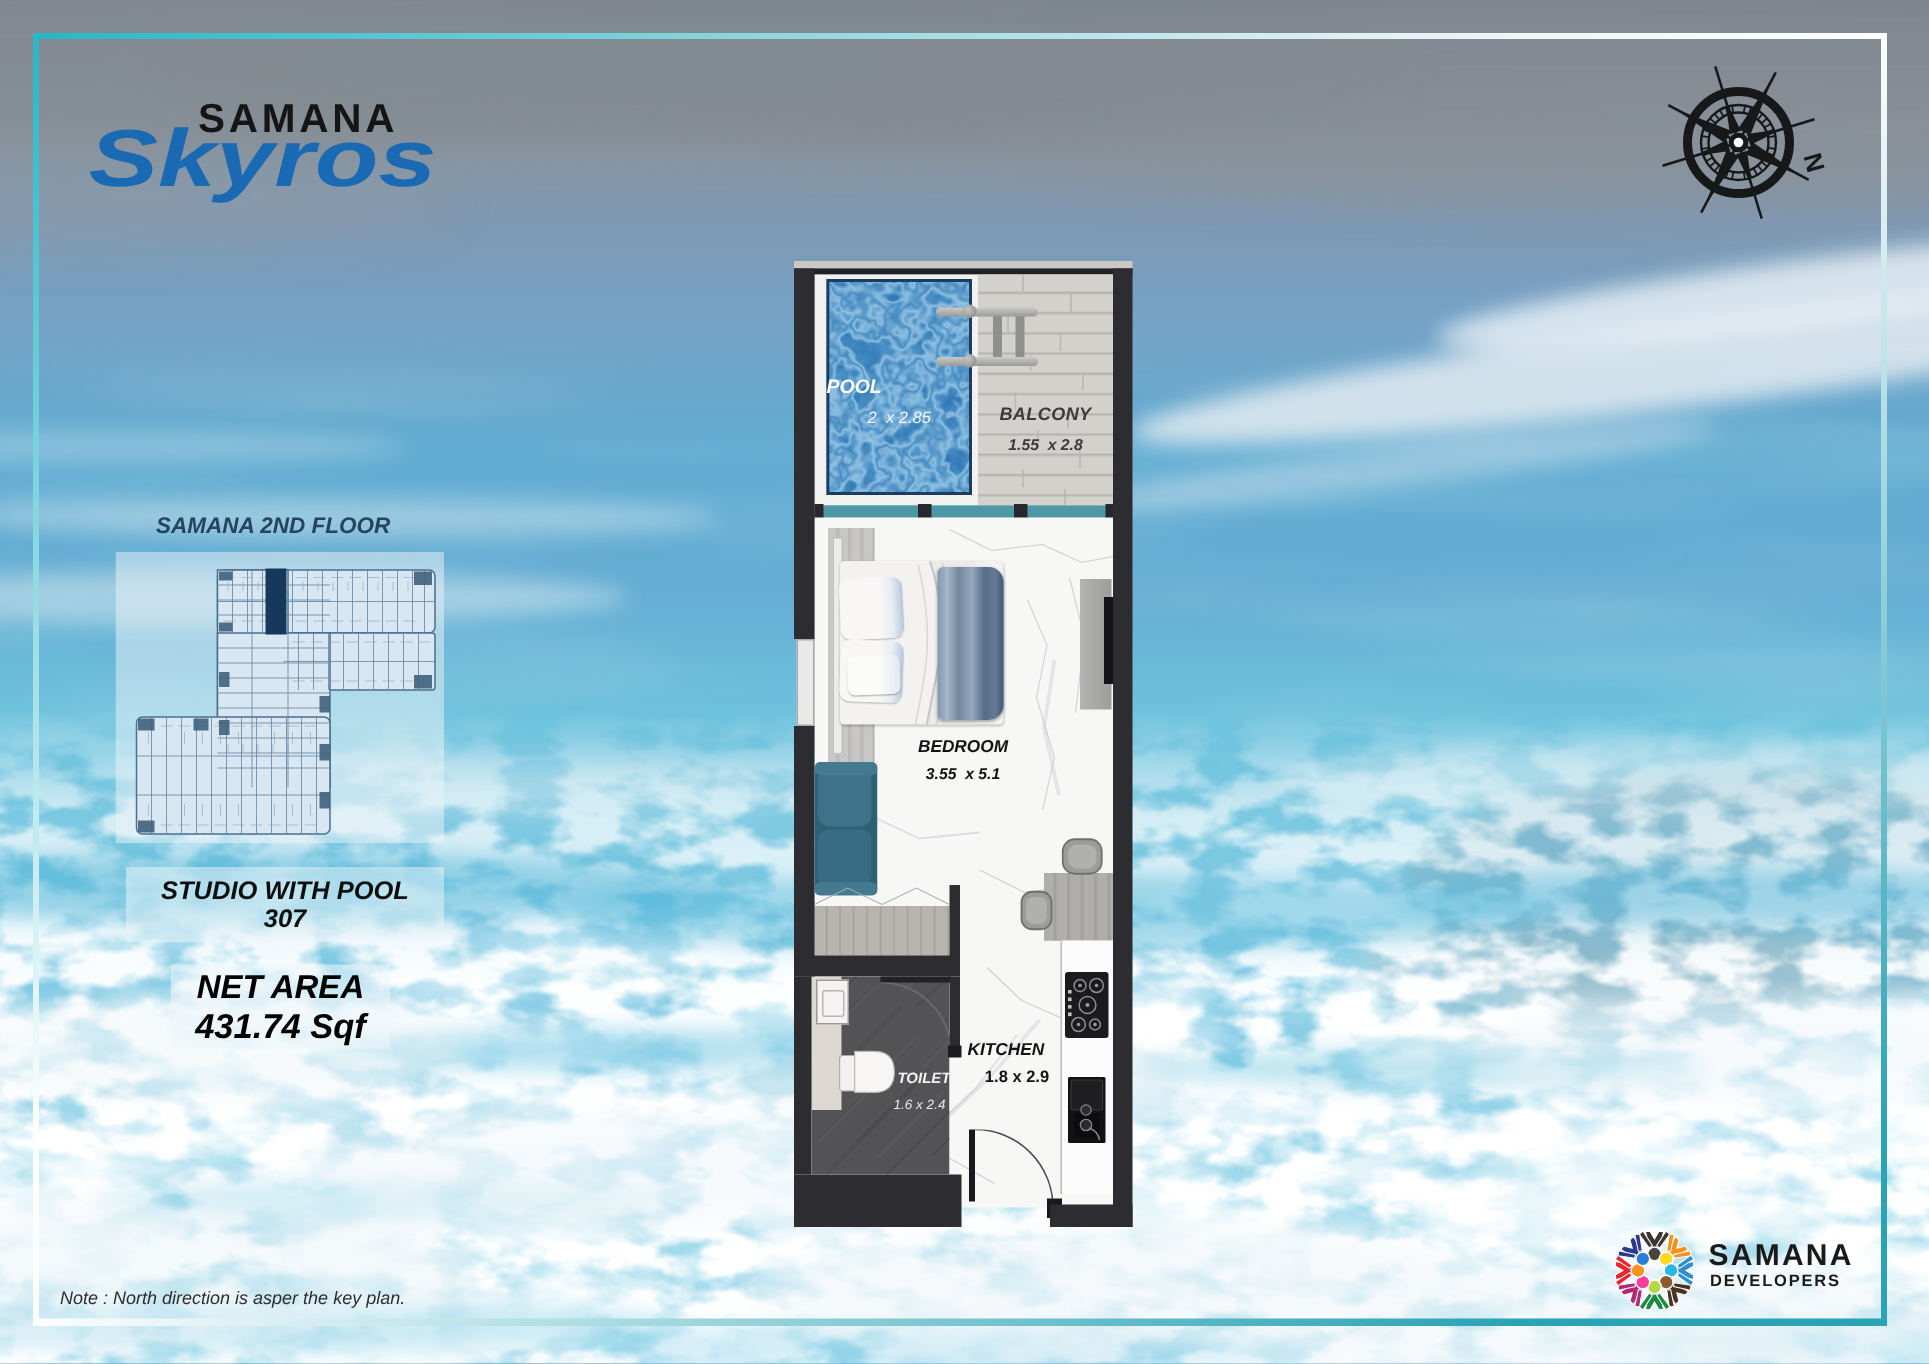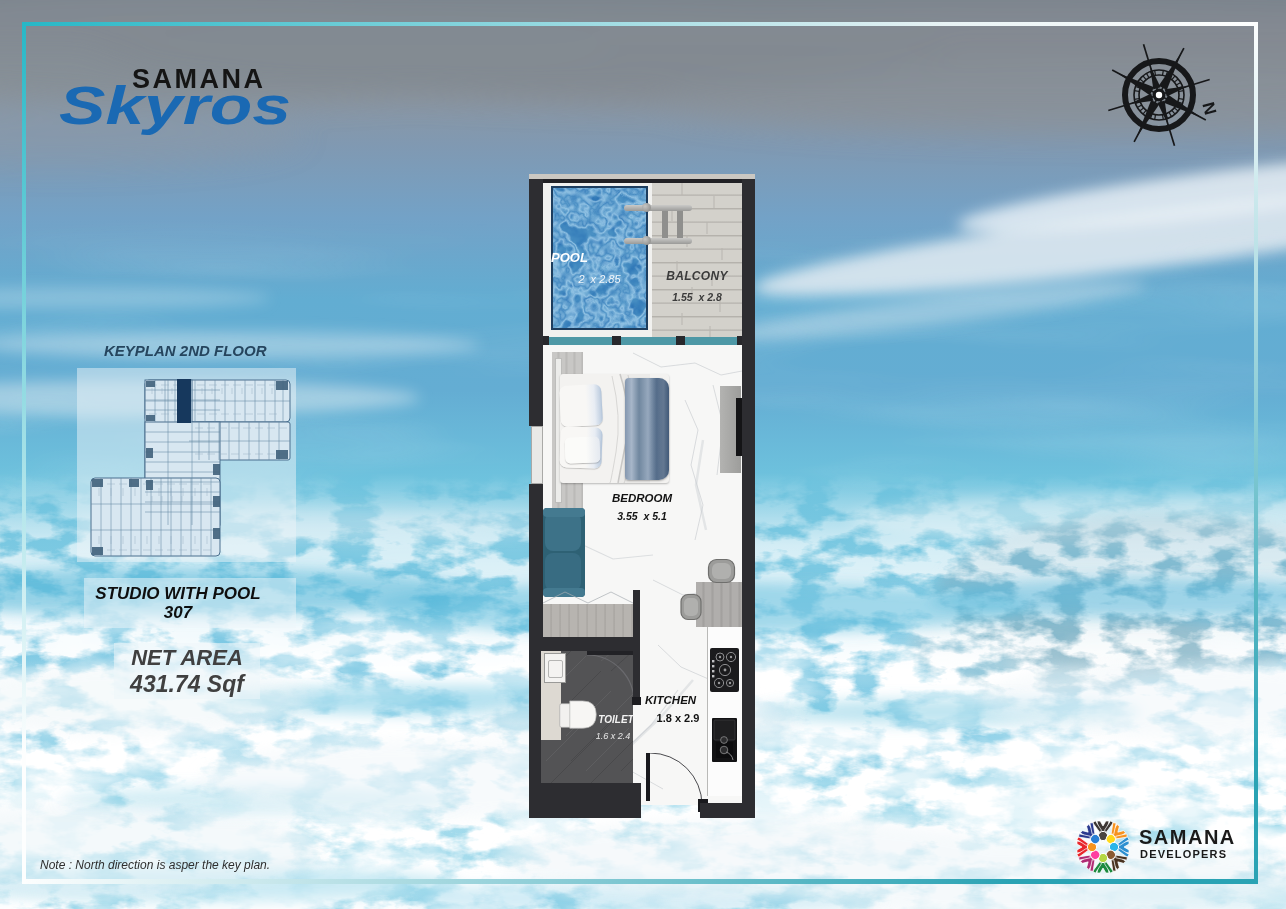--- a/index.html
+++ b/index.html
@@ -196,21 +196,21 @@
         <path d="M-31,0 L-7,3.8 L-7,-3.8 Z"></path>
           <path d="M31,0 L7,3.8 L7,-3.8 Z"></path>
       </g>
     </g>
     <circle r="6.5" fill="#17181a" stroke="none"></circle>
     <circle r="3.2" fill="#fff" stroke="none"></circle>
   </g>
   <text x="106" y="77" font-size="17" font-weight="bold" fill="#17181a" transform="rotate(75 110 70)" font-family="Liberation Sans,sans-serif">N</text>
 </svg>
 
-<div class="abs" style="left:104px;top:342px;width:220px;font-size:15px;font-weight:bold;font-style:italic;color:#25455e;">KEYPLAN 2ND FLOOR</div>
+<div class="abs" style="left:104px;top:342px;width:220px;font-size:15px;font-weight:bold;font-style:italic;color:#25455e;">SAMANA 2ND FLOOR</div>
 
 <div class="abs" style="left:77px;top:368px;width:219px;height:194px;background:rgba(235,244,248,0.5);"></div>
 
 <svg class="abs" style="left:77px;top:368px;" width="219" height="194" viewBox="0 0 219 194">
   <g stroke="#4a6f8e" stroke-width="1" fill="#d8e7f1">
     <rect x="68" y="12" width="145" height="42" rx="4"></rect>
     <rect x="112" y="54" width="101" height="38" rx="2"></rect>
     <rect x="68" y="12" width="47" height="145"></rect>
     <rect x="68" y="54" width="75" height="103"></rect>
     <rect x="14" y="110" width="129" height="78" rx="4"></rect>
@@ -248,27 +248,27 @@
     <rect x="15" y="111" width="11" height="8"></rect>
       <rect x="52" y="111" width="10" height="8"></rect>
     <rect x="15" y="179" width="11" height="8"></rect>
       <rect x="136" y="160" width="7" height="11"></rect>
   </g>
 
   <rect x="100" y="11" width="14" height="44" fill="#16385d"></rect>
 </svg>
 
 <div class="abs" style="left:84px;top:578px;width:212px;height:50px;background:rgba(237,245,249,0.5);"></div>
-<div class="abs" style="left:72px;top:585px;width:212px;text-align:center;font-weight:bold;font-style:italic;color:#0e0e0e;line-height:1.1;">
+<div class="abs" style="left:84px;top:585px;width:212px;text-align:center;font-weight:bold;font-style:italic;color:#0e0e0e;line-height:1.1;">
   <div style="font-size:17px;">STUDIO WITH POOL</div>
   <div style="font-size:17px;">307</div>
 </div>
 
 <div class="abs" style="left:114px;top:643px;width:146px;height:56px;background:rgba(237,245,249,0.55);"></div>
-<div class="abs" style="left:114px;top:645px;width:146px;text-align:center;font-weight:bold;font-style:italic;color:#404040;">
+<div class="abs" style="left:114px;top:645px;width:146px;text-align:center;font-weight:bold;font-style:italic;color:#000000;">
   <div style="font-size:22px;">NET AREA</div>
   <div style="font-size:23px;">431.74 Sqf</div>
 </div>
 
 <div class="abs" style="left:40px;top:858px;font-size:12px;font-style:italic;color:#2e2e2e;">Note : North direction is asper the key plan.</div>
 
 <div class="abs" id="plan" style="left:529px;top:174px;width:226px;height:644px;">
 
   <div class="abs" style="left:0;top:0;width:226px;height:5px;background:#cbc8c2;"></div>
 

